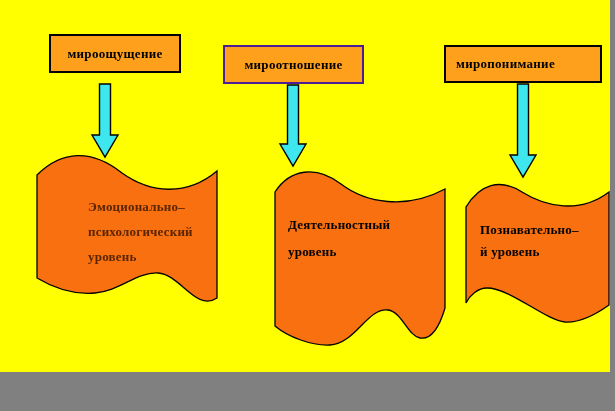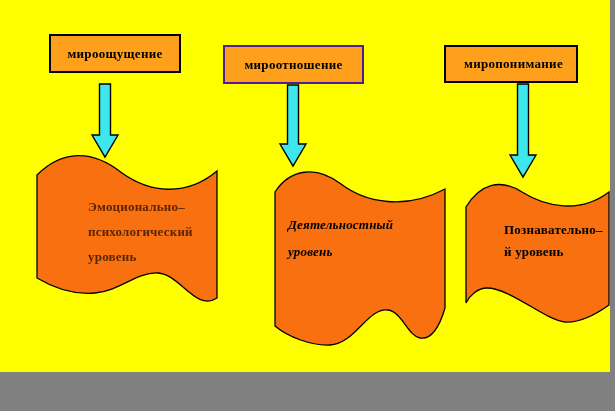--- a/index.html
+++ b/index.html
@@ -14,29 +14,29 @@
     background:#FFFF00;
   }
   svg.layer { position:absolute; left:0; top:0; }
   .topbox {
     position:absolute; display:flex; align-items:center;
     background:#FFA01C; color:#000; font-weight:bold; font-size:13px;
     letter-spacing:0.3px;
   }
   .topbox.b1 { left:49px;  top:34px; width:132px; height:39px; border:2px solid #000; justify-content:center; }
   .topbox.b2 { left:223px; top:45px; width:141px; height:39px; border:2px solid #4c1d95; justify-content:center; }
-  .topbox.b3 { left:444px; top:45px; width:134px; height:38px; border:2px solid #000; justify-content:flex-start; padding-left:18px; }
+  .topbox.b3 { left:444px; top:45px; width:158px; height:38px; border:2px solid #000; justify-content:flex-start; padding-left:10px; }
   .level {
     position:absolute; font-weight:bold; font-size:13px; color:#000;
     letter-spacing:0.2px; white-space:nowrap;
   }
   .level .ln { display:block; }
   .level.l1 { left:47px;  top:194px; line-height:25px; color:#5A2500;margin-left:41px; }
-  .level.l2 { left:288px; top:211px; line-height:27px;font-style:italic; }
-  .level.l3 { left:504px; top:219px; line-height:22px; }
+  .level.l2 { left:288px; top:211px; line-height:27px; }
+  .level.l3 { left:480px; top:219px; line-height:22px; }
 </style>
 </head>
 <body>
 
 <div class="canvas">
 
   <div class="slide"></div>
 
   <svg class="layer" width="615" height="411" viewBox="0 0 615 411">
 

